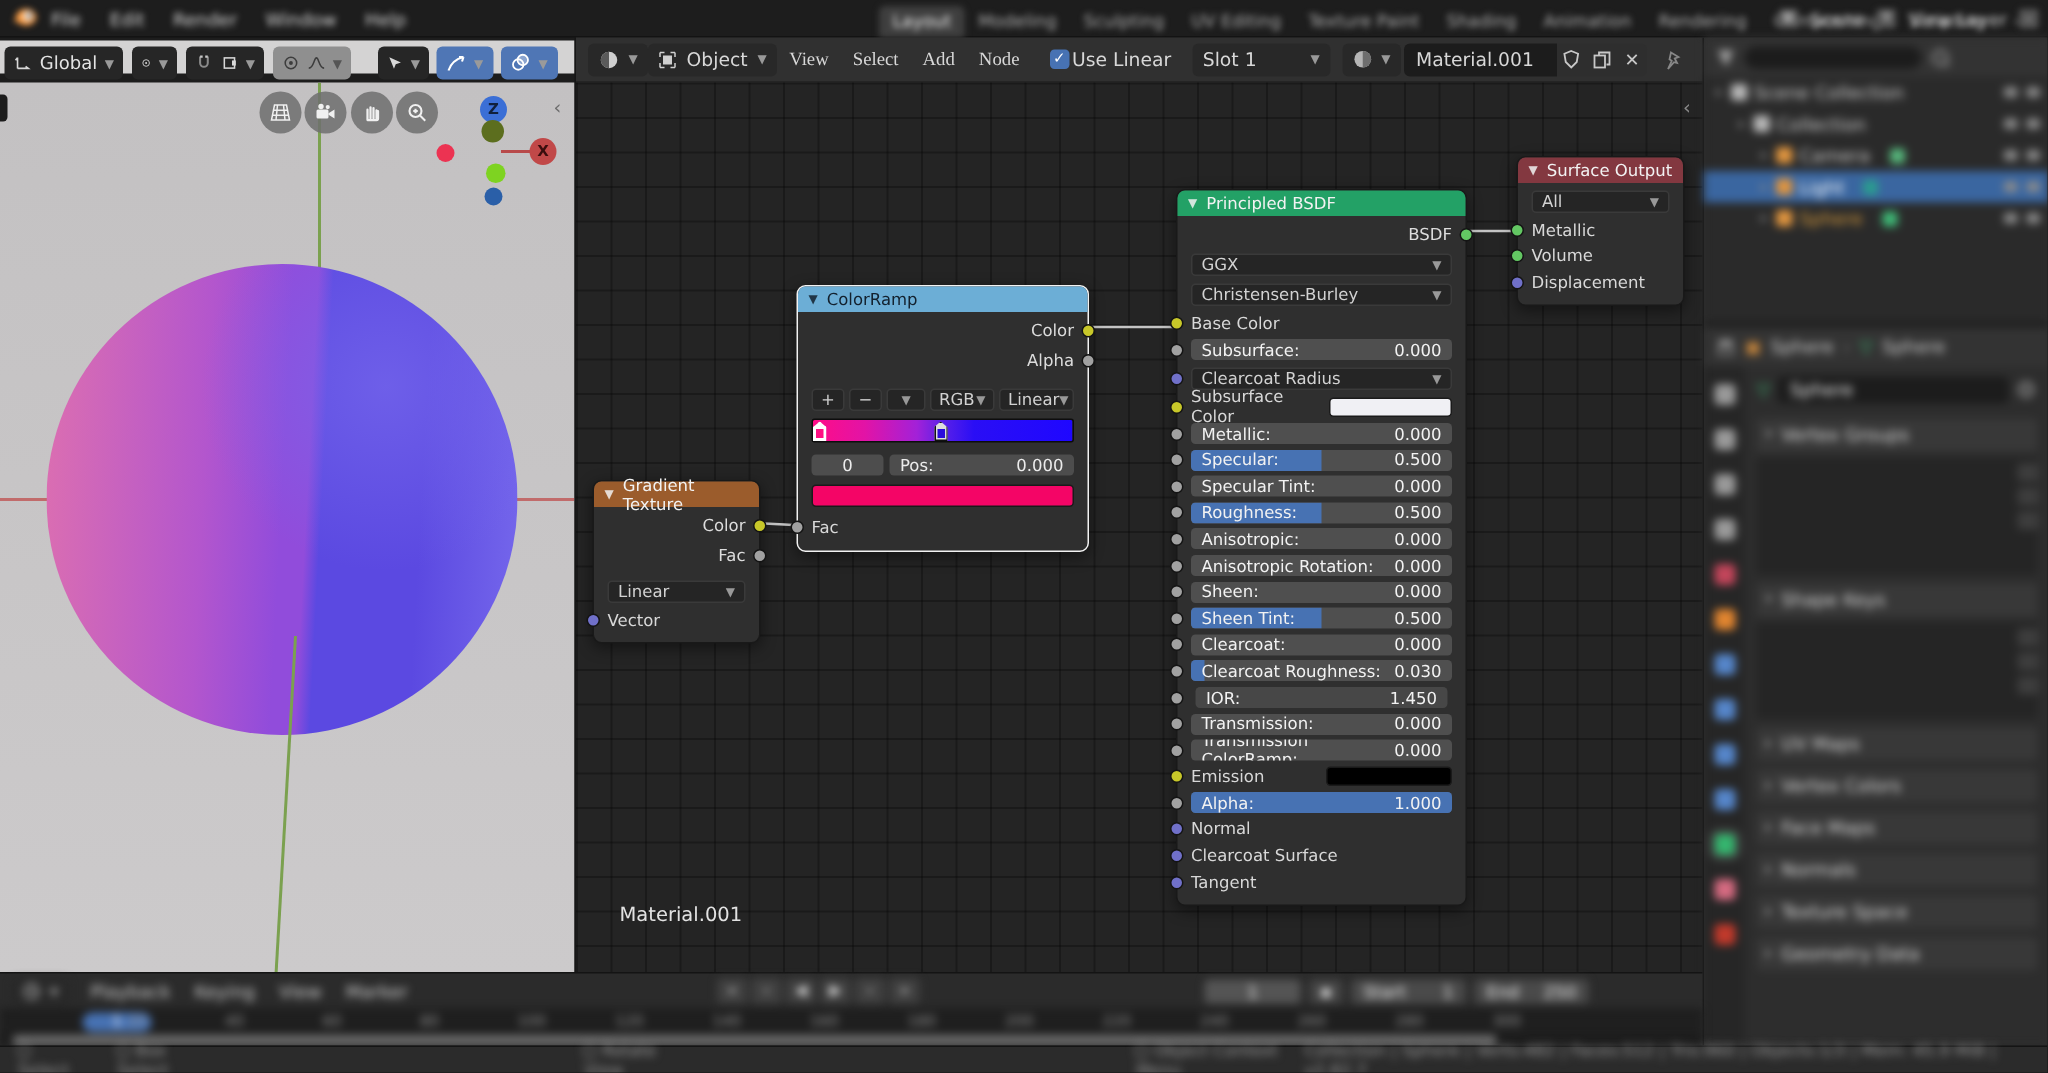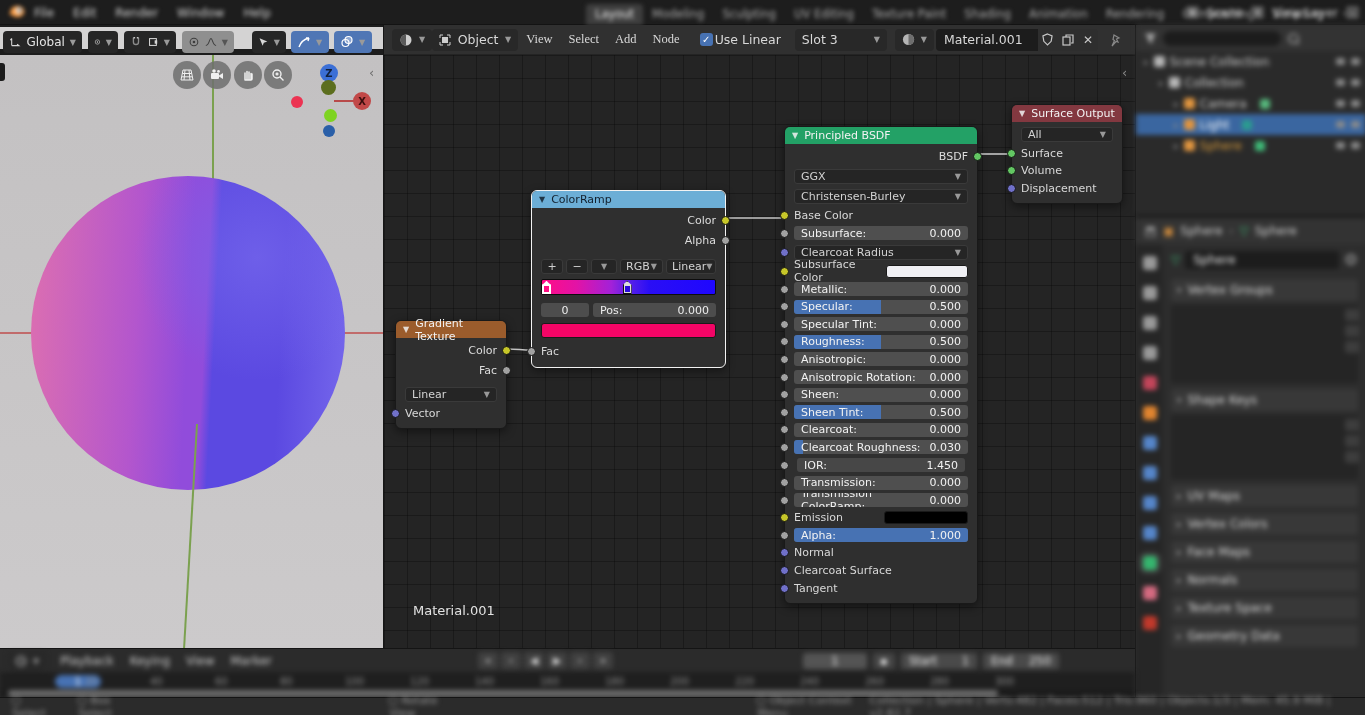--- a/index.html
+++ b/index.html
@@ -296,21 +296,21 @@
     </div>
     <nav style="display:flex;">
         <span class="hmenu">View</span>
         <span class="hmenu">Select</span>
         <span class="hmenu">Add</span>
         <span class="hmenu">Node</span>
       </nav>
     <div id="h-checkbox">✓</div>
     <span style="margin-left:2px;">Use Linear</span>
     <div class="hbtn" style="margin-left:14px;width:92px;justify-content:space-between;">
-      <span>Slot 3</span>
+      <span>Slot 1</span>
       <span class="chev">▼</span>
     </div>
     <div class="hbtn" style="margin-left:8px;">
       <svg width="13" height="13" viewBox="0 0 14 14">
           <circle cx="7" cy="7" r="6" fill="#b5b5b5"></circle>
           <path d="M7 1 a6 6 0 0 1 0 12 z" fill="#6e6e6e"></path>
         </svg>
       <span class="chev">▼</span>
     </div>
     <div id="h-name-field" style="margin-left:2px;">
@@ -609,21 +609,21 @@
       <div class="nbody">
         <div class="nrow droprow">
             <div class="ndrop">
               <span>All</span>
               <span class="chev">▼</span>
             </div>
           </div>
         <div>
             <div class="nrow">
               <span class="sock in s-green"></span>
-              <span class="nlabel plain">Surface</span>
+              <span class="nlabel plain">Metallic</span>
             </div>
             <div class="nrow">
               <span class="sock in s-green"></span>
               <span class="nlabel plain">Volume</span>
             </div>
             <div class="nrow">
               <span class="sock in s-purple"></span>
               <span class="nlabel plain">Displacement</span>
             </div>
           </div>

